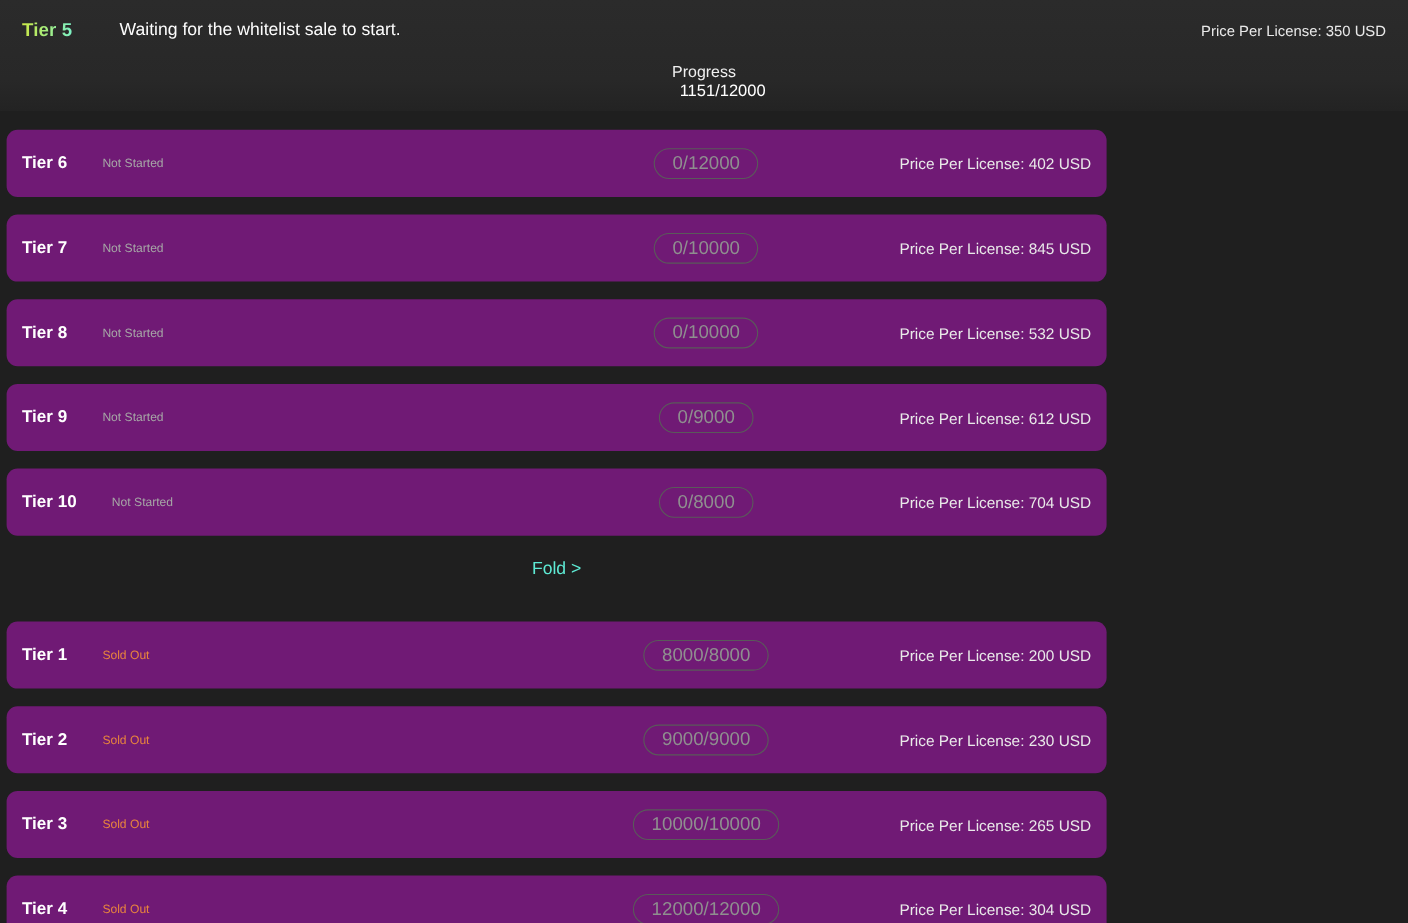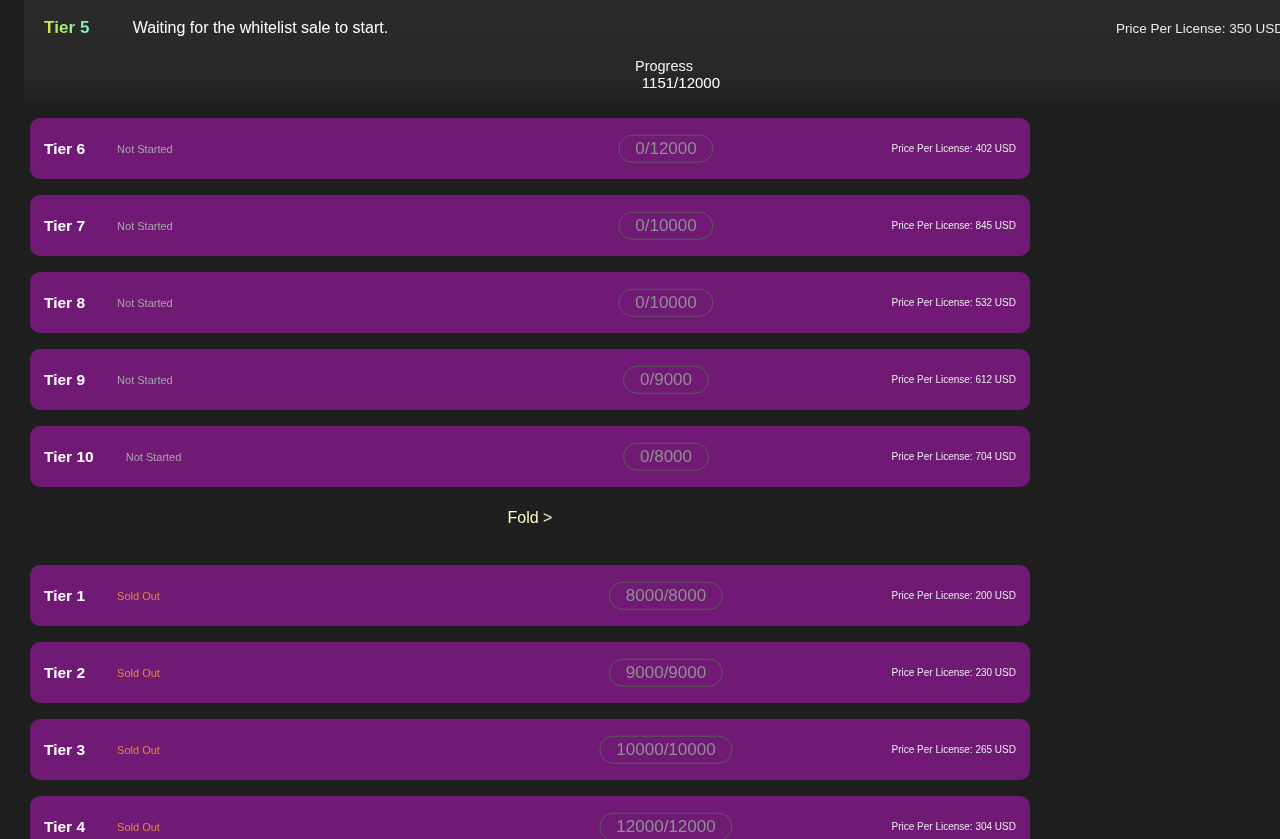--- a/index.html
+++ b/index.html
@@ -3,21 +3,21 @@
 <meta charset="utf-8">
 <title>Tier Sale Progress</title>
 <style>
   * { margin:0; padding:0; box-sizing:border-box; }
   html, body {
     width:1280px; height:839px;
     background:#1f1f1f;
     font-family:"Liberation Sans", sans-serif;
     overflow:hidden;
   }
-  #app { width:1012px; height:839px; position:relative;margin-left:24px; }
+  #app { width:1012px; height:839px; position:relative; }
 
   
   .header-card{
     position:relative;
     width:1280px;
     background:linear-gradient(180deg,#2b2b2b 0%,#282828 72%,#232323 100%);
     padding:14px 20px 16px 20px;
     height:101px;
   }
   .header-top{
@@ -94,31 +94,31 @@
     border:1px solid #5a5a5a;
     border-radius:999px;
     padding:3px 16px 4px 16px;
     font-size:17px;
     color:#8f8f8f;
     white-space:nowrap;
     line-height:1.15;
   }
   .tier-price{
     margin-left:auto;
-    font-size:10px; color:#e9e9e9; white-space:nowrap;
+    font-size:14px; color:#e9e9e9; white-space:nowrap;
   }
 
   
   .fold-wrap{
     height:61px;
     display:flex; align-items:center; justify-content:center;
   }
   .fold-link{
     font-size:16px;
-    color:#fef9c3;
+    color:#5eead4;
     white-space:nowrap;
     cursor:pointer;
     background:none; border:none;
     font-family:"Liberation Sans", sans-serif;
   }
 </style>
 </head>
 <body>
 
 <div id="app">

